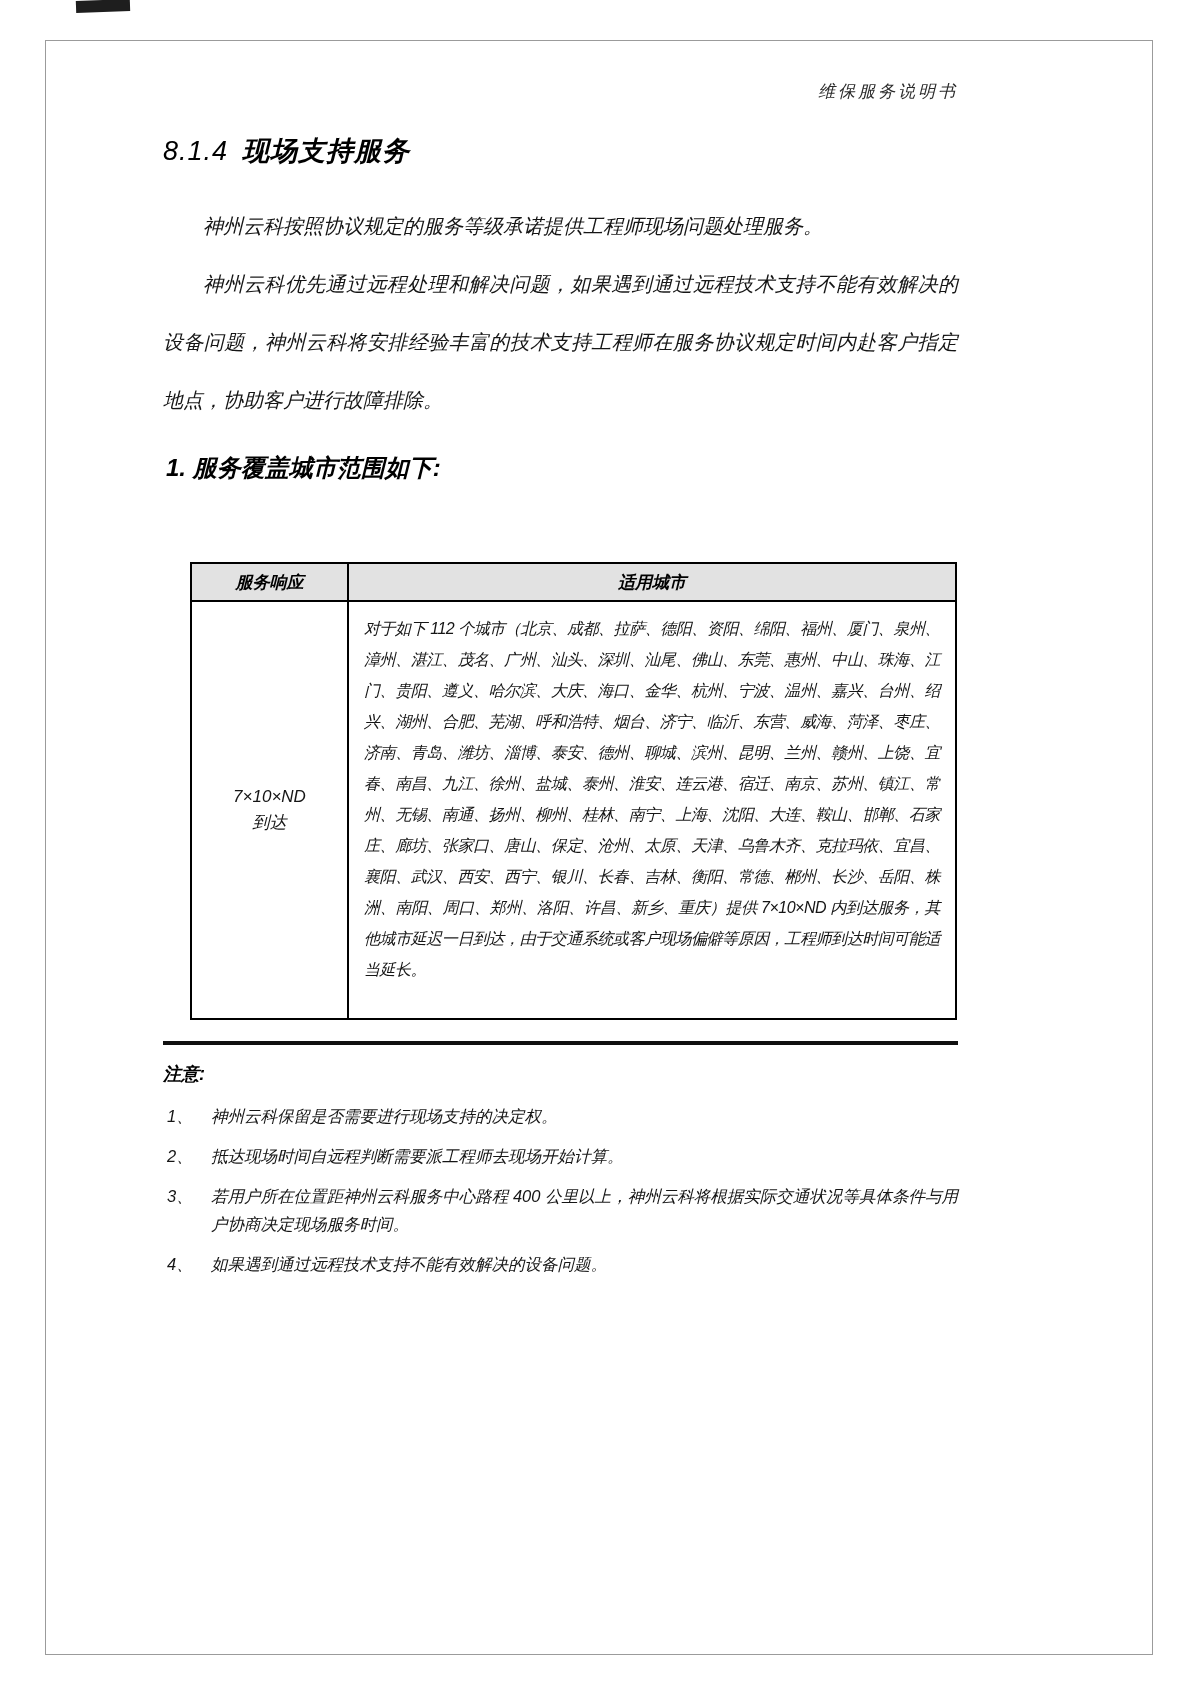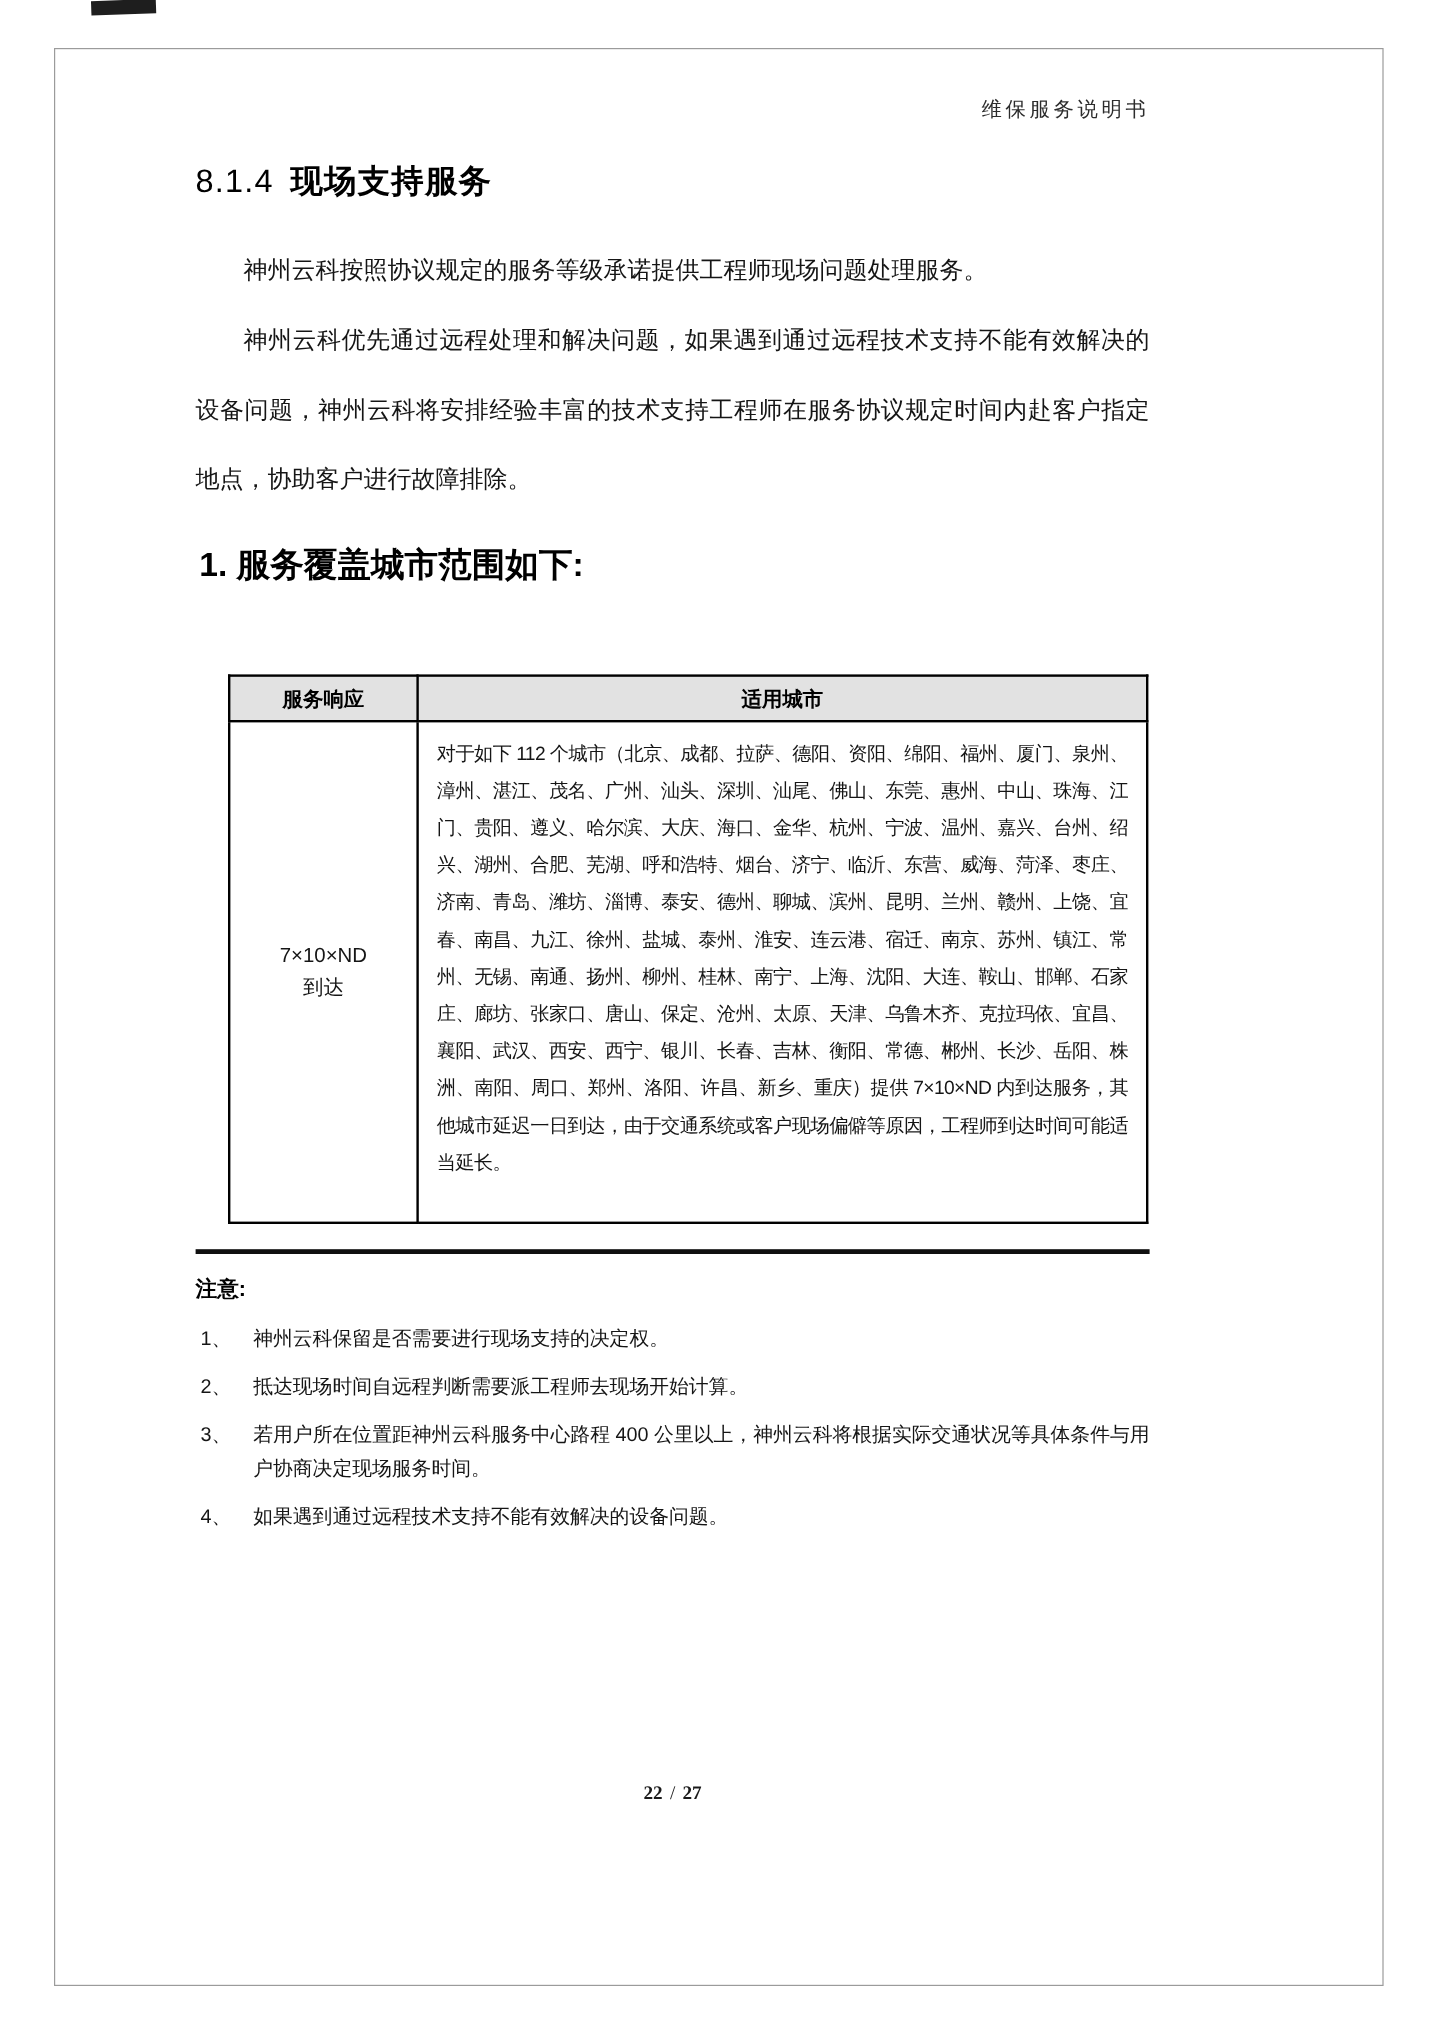--- a/index.html
+++ b/index.html
@@ -8,20 +8,21 @@
     background: #ffffff;
     font-family: "Liberation Sans", "DejaVu Sans", sans-serif;
     color: #111;
   }
   .page {
     position: relative;
     width: 1200px;
     height: 1698px;
     background: #ffffff;
     overflow: hidden;
+    font-style: italic;
   }
   .border-frame {
     position: absolute;
     left: 45px; top: 40px;
     width: 1108px; height: 1615px;
     border: 1px solid #9b9b9b;
     box-sizing: border-box;
   }
   .scan-artifact {
     position: absolute;
@@ -62,21 +63,21 @@
     font-size: 20px;
     line-height: 58px;
     text-indent: 2em;
     text-align: justify;
     color: #151515;
   }
   .list-heading {
     position: absolute;
     left: 166px; top: 452px;
     width: 792px;
-    font-size: 28px;
+    font-size: 24px;
     font-weight: 800;
     color: #000;
   }
   .city-table {
     position: absolute;
     left: 190px; top: 562px;
     width: 767px;
     border-collapse: collapse;
     table-layout: fixed;
   }
@@ -209,17 +210,14 @@
     <div class="note-item">
       <span class="note-num">3、</span>
       <span class="note-text">若用户所在位置距神州云科服务中心路程 400 公里以上，神州云科将根据实际交通状况等具体条件与用户协商决定现场服务时间。</span>
     </div>
     <div class="note-item">
       <span class="note-num">4、</span>
       <span class="note-text">如果遇到通过远程技术支持不能有效解决的设备问题。</span>
     </div>
   </div>
 
-  <div class="doc-footer">
-    <span class="pg-num">22</span><span class="pg-sep">/</span><span class="pg-num">27</span>
-  </div>
 
 </div>
 
 </body></html>

